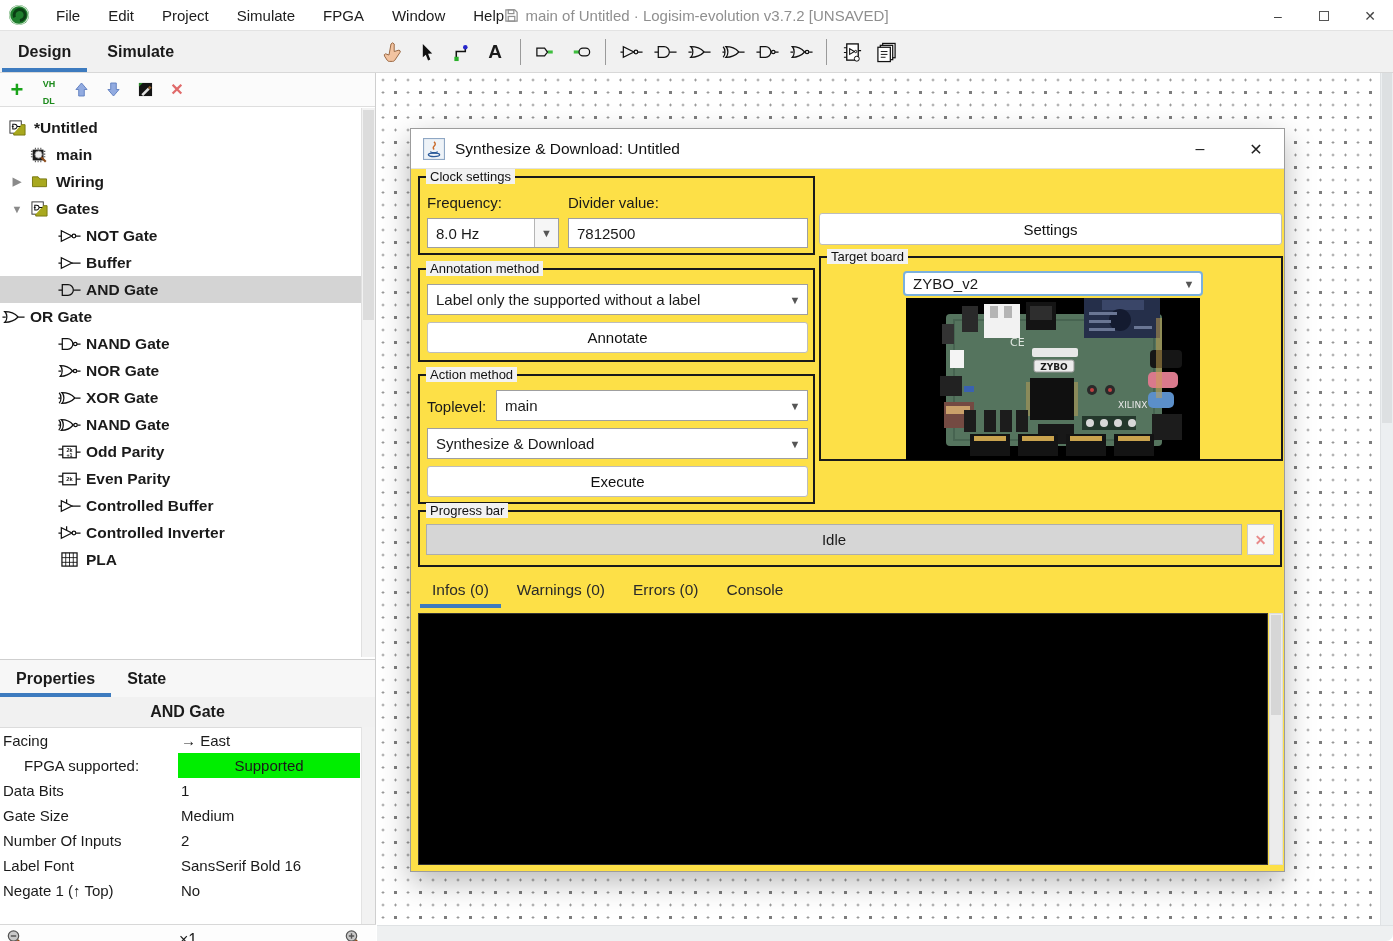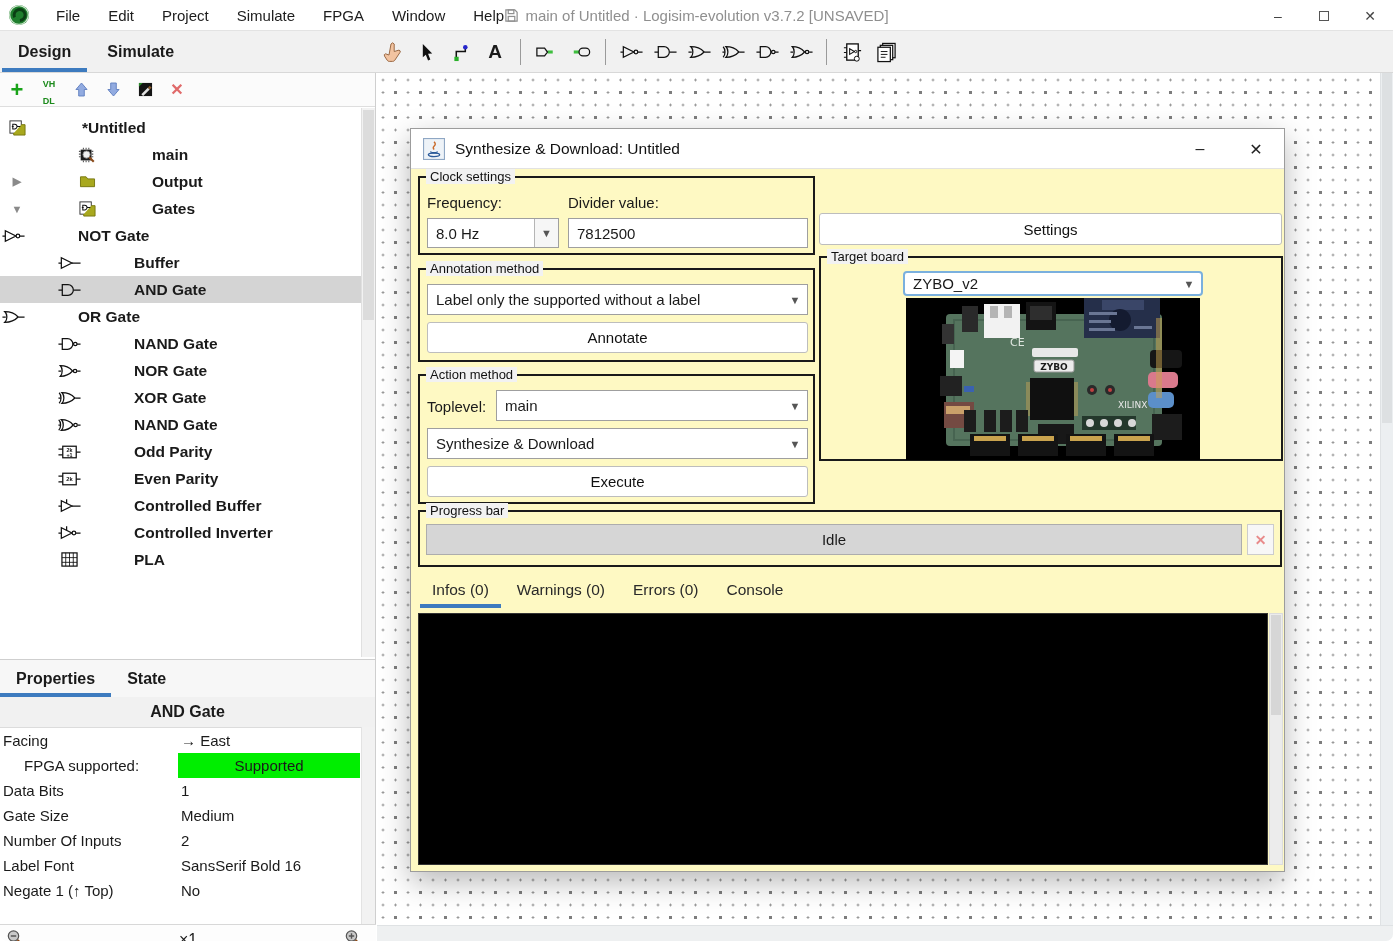--- a/index.html
+++ b/index.html
@@ -27,21 +27,21 @@
 
   
   .left-panel { position:absolute; left:0; top:73px; width:376px; height:868px; background:#fff; border-right:1px solid #cfcfcf; }
   .explorer-toolbar { position:absolute; left:0; top:0; width:100%; height:34px; background:#fbfbfb; border-bottom:1px solid #dedede; display:flex; align-items:center; gap:6px; padding-left:4px; }
   .exp-btn { width:26px; height:26px; display:flex; align-items:center; justify-content:center; }
   .vhdl-glyph { color:#1c8a1c; font-weight:bold; font-size:9px; line-height:8px; text-align:center; }
   .plus-glyph { color:#19a319; font-weight:bold; font-size:22px; line-height:20px; }
   .del-glyph  { color:#e06a6a; font-weight:bold; font-size:16px; }
 
   .tree { position:absolute; left:0; top:35px; width:362px; height:549px; overflow:hidden; padding-top:6px; background:#fff; }
-  .tree-row { position:relative; height:27px; display:flex; align-items:center; font-weight:bold; font-size:15.5px; white-space:nowrap;gap:48px; }
+  .tree-row { position:relative; height:27px; display:flex; align-items:center; font-weight:bold; font-size:15.5px; white-space:nowrap; }
   .tree-row.selected { background:#d4d4d4; }
   .tree-expander { width:18px; text-align:center; color:#8a8a8a; font-size:11px; flex:0 0 auto; }
   .tree-icon { width:26px; display:flex; justify-content:center; flex:0 0 auto; }
   .tree-label { padding-left:4px; }
   .tree-scroll { position:absolute; right:0; top:35px; width:14px; height:549px; background:#f2f2f2; border-left:1px solid #e0e0e0; }
   .tree-scroll .thumb { position:absolute; left:1px; width:11px; top:2px; height:210px; background:#dcdcdc; }
 
   .attr-tabs { position:absolute; left:0; top:586px; width:100%; height:38px; background:#f7f7f7; display:flex; border-top:1px solid #cfcfcf; }
   .attr-tab { position:relative; padding:0 16px; display:flex; align-items:center; font-weight:bold; font-size:16px; }
   .attr-tab.active::after { content:""; position:absolute; left:0; right:0; bottom:0; height:4px; background:#3d7bbf; }
@@ -64,21 +64,21 @@
     background-image:
       radial-gradient(circle, #7d7d7d 1.6px, transparent 1.9px),
       radial-gradient(circle, #9a9a9a 1.0px, transparent 1.3px);
     background-size:25px 25px, 12.5px 12.5px;
     background-position:6px 7px, 12.25px 13.25px; }
   .canvas-vscroll { position:absolute; left:1380px; top:73px; width:13px; height:852px; background:#eceff1; border-left:1px solid #dfe2e4; }
   .canvas-vscroll .thumb { position:absolute; left:1px; width:10px; top:0; height:350px; background:#dde0e2; }
   .canvas-hstrip { position:absolute; left:377px; top:925px; width:1016px; height:16px; background:#eef0f1; border-top:1px solid #dfe2e4; }
 
   
-  .dialog { position:absolute; left:410px; top:128px; width:875px; height:744px; background:#fef9c3; border:1px solid #9c9c9c; box-shadow:0 10px 28px rgba(0,0,0,.28); }
+  .dialog { position:absolute; left:410px; top:128px; width:875px; height:744px; background:#fde047; border:1px solid #9c9c9c; box-shadow:0 10px 28px rgba(0,0,0,.28); }
   .dlg-titlebar { position:absolute; left:0; top:0; width:100%; height:40px; background:#fff; border-bottom:1px solid #e2e2e2; display:flex; align-items:center; }
   .dlg-title { margin-left:10px; font-size:15.5px; color:#111; }
   .dlg-controls { position:absolute; right:0; top:0; height:40px; display:flex; }
   .dlg-btn { width:56px; height:40px; display:flex; align-items:center; justify-content:center; font-size:16px; color:#222; }
   .java-icon { width:22px; height:22px; margin-left:12px; flex:0 0 auto; }
 
   .gbox { position:absolute; border:2px solid #1a1a1a; }
   .gbox > .legend { position:absolute; top:-9px; left:6px; background:#f2f2f2; padding:0 4px; font-size:13px; color:#111; }
 
   .combo { background:#fff; border:1px solid #9f9f9f; display:flex; align-items:center; position:relative; }
@@ -323,34 +323,34 @@
           </span>
     <span class="tree-label">main</span>
   </div>
         <div class="tree-row" style="padding-left: 8px;">
     <span class="tree-expander">▶</span>
     <span class="tree-icon">
             <svg viewBox="0 0 18 16" width="17" height="15">
               <path d="M1.5 3 h6 l1.8 2.2 H16.5 v8.3 h-15 z" fill="#a8a81e" stroke="#76760f"></path>
             </svg>
           </span>
-    <span class="tree-label">Output</span>
+    <span class="tree-label">Wiring</span>
   </div>
         <div class="tree-row" style="padding-left: 8px;">
     <span class="tree-expander">▼</span>
     <span class="tree-icon">
             <svg viewBox="0 0 18 18" width="17" height="17">
               <rect x="1" y="2" width="12" height="13" fill="#fff" stroke="#333"></rect>
               <path d="M13 6 h4 v11 h-12 v-2" fill="#a8a81e" stroke="#76760f"></path>
               <path d="M3 8 h2 M9 8 h3 M4 5.5 h2 a2.5 2.5 0 0 1 0 5 h-2 z" fill="none" stroke="#111" stroke-width="1.1"></path>
             </svg>
           </span>
     <span class="tree-label">Gates</span>
   </div>
-        <div class="tree-row" style="">
+        <div class="tree-row" style="padding-left: 56px;">
 
     <span class="tree-icon">
             <svg viewBox="0 0 26 16" width="25" height="16">
               <path d="M1.5 8 H4.5 M19.8 8 H24.5" stroke="#111" stroke-width="1.3" fill="none"></path>
               <path d="M4.5 2.5 V13.5 L15.5 8 Z" stroke="#111" stroke-width="1.3" fill="none"></path>
               <circle cx="17.6" cy="8" r="1.9" stroke="#111" stroke-width="1.3" fill="none"></circle>
             </svg>
           </span>
     <span class="tree-label">NOT Gate</span>
   </div>

